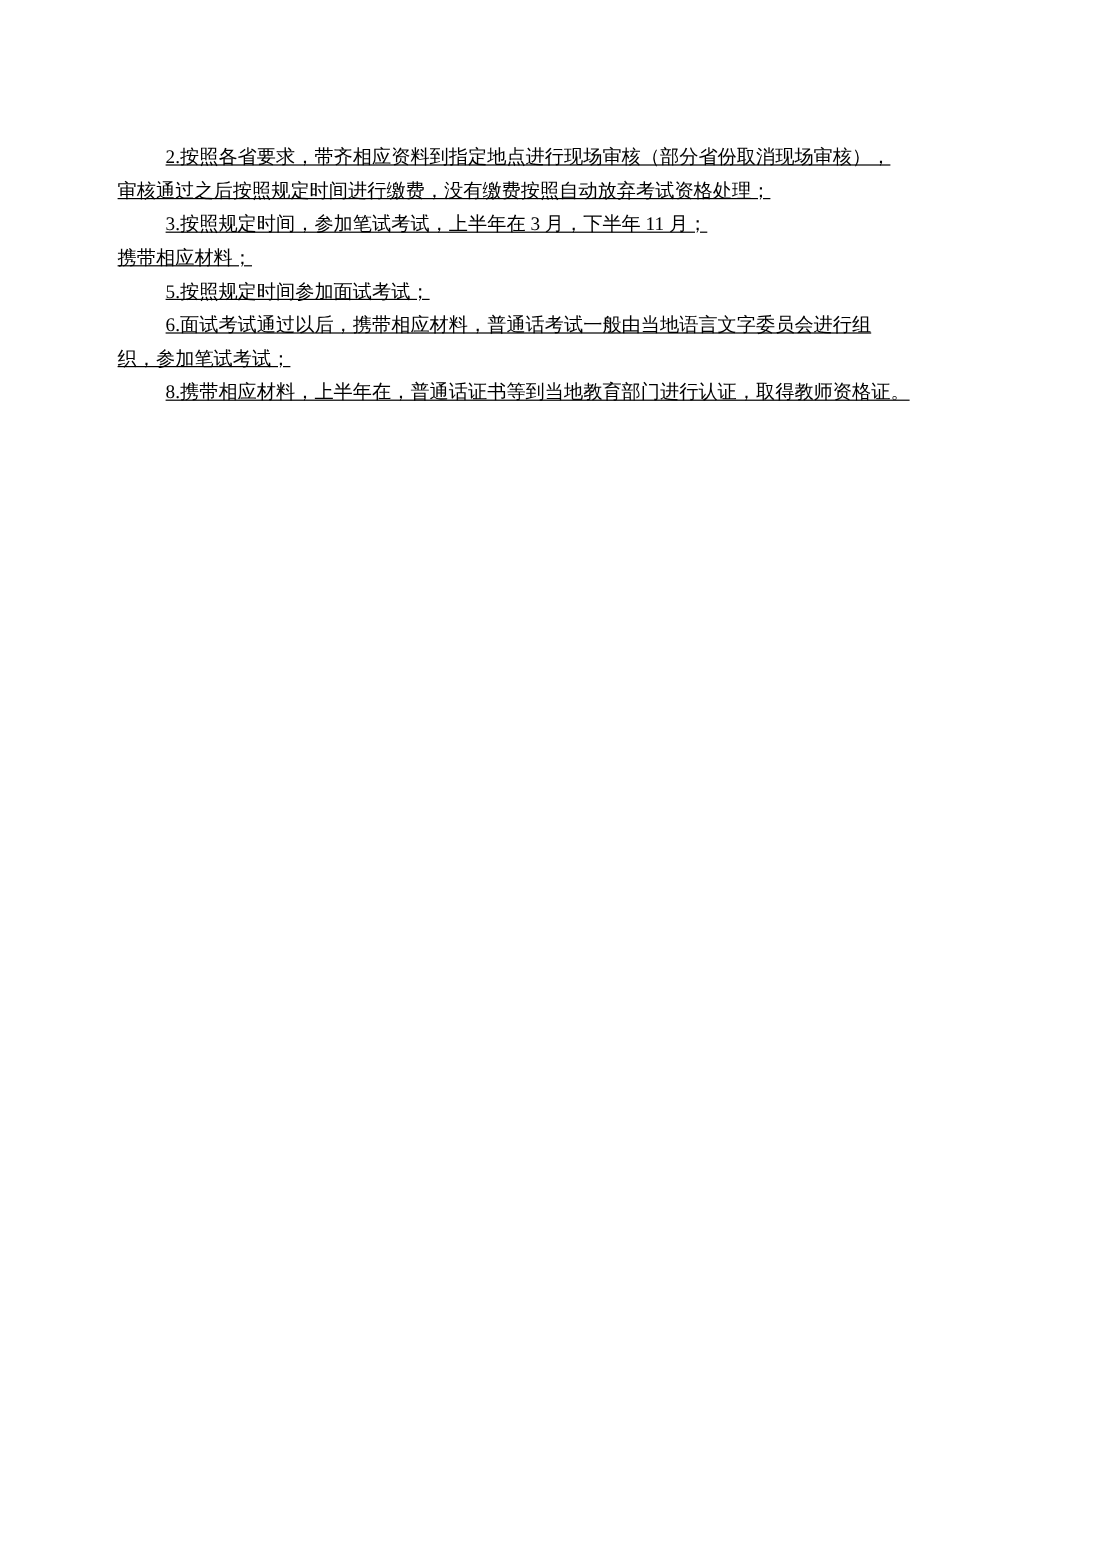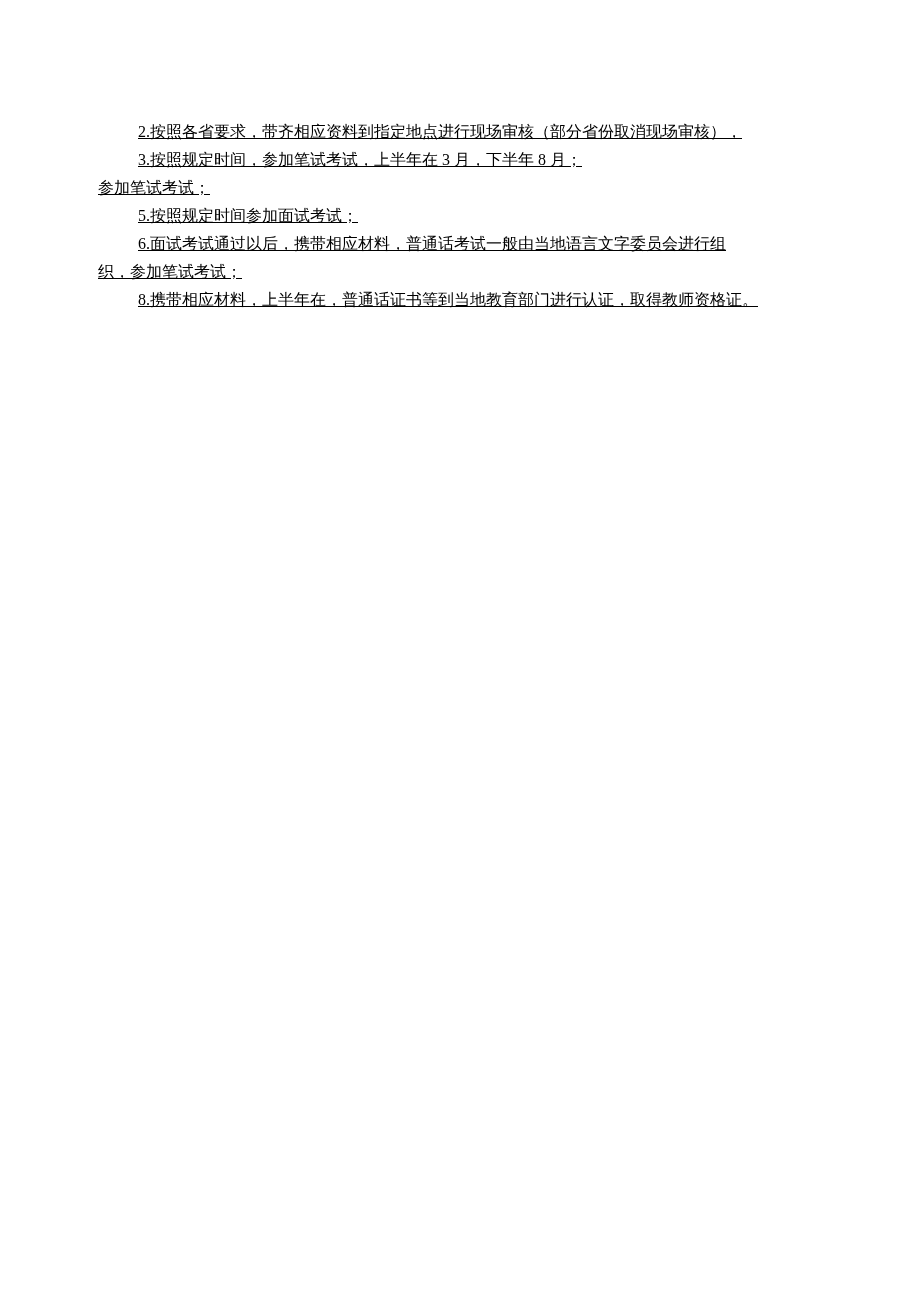--- a/index.html
+++ b/index.html
@@ -27,24 +27,25 @@
     }
     .continuation {
       text-indent: 0;
     }
   </style>
 </head>
 <body>
 
 <div class="content">
   <div class="paragraph"><span>2.</span><span>按照各省要求，带齐相应资料到指定地点进行现场审核（部分省份取消现场审核），</span></div>
+  <div class="continuation"><span>审核通过之后按照规定时间进行缴费，没有缴费按照自动放弃考试资格处理；</span></div>
 
-  <div class="paragraph"><span>3.</span><span>按照规定时间，参加笔试考试，上半年在 3 月，下半年 8 月；</span></div>
+  <div class="paragraph"><span>3.</span><span>按照规定时间，参加笔试考试，上半年在 3 月，下半年 11 月；</span></div>
 
-  <div class="continuation"><span>参加笔试考试；</span></div>
+  <div class="continuation"><span>携带相应材料；</span></div>
 
   <div class="paragraph"><span>5.</span><span>按照规定时间参加面试考试；</span></div>
 
   <div class="paragraph"><span>6.</span><span>面试考试通过以后，携带相应材料，普通话考试一般由当地语言文字委员会进行组</span></div>
   <div class="continuation"><span>织，参加笔试考试；</span></div>
 
 
   <div class="paragraph"><span>8.</span><span>携带相应材料，上半年在，普通话证书等到当地教育部门进行认证，取得教师资格证。</span></div>
 </div>
 

